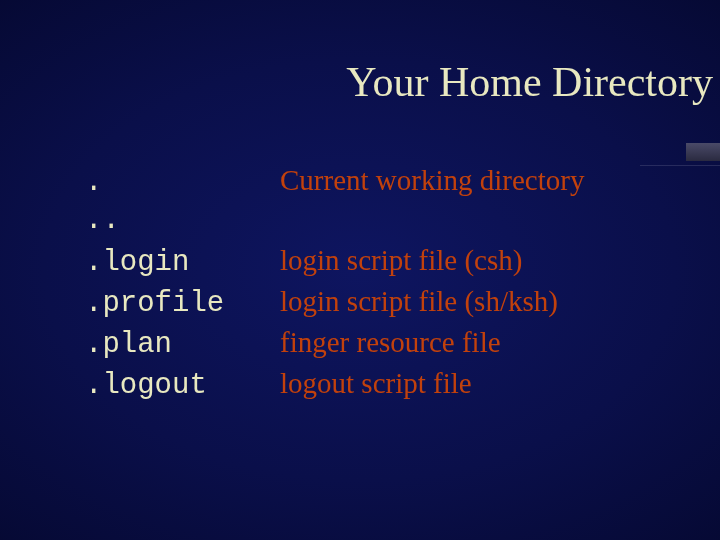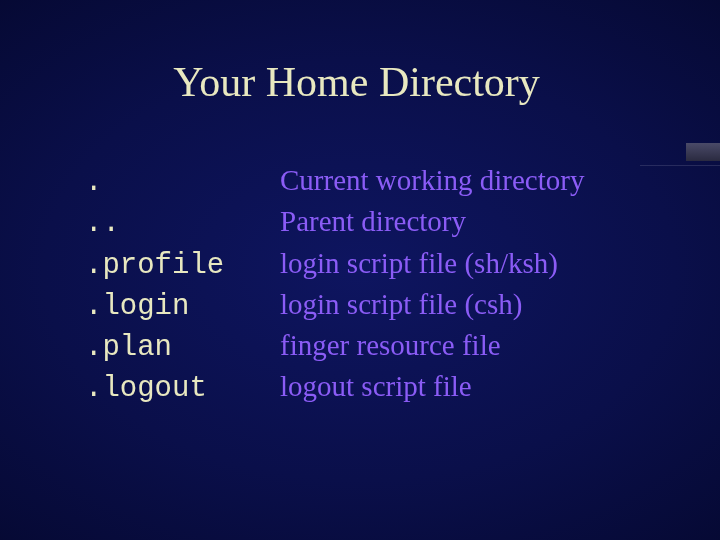--- a/index.html
+++ b/index.html
@@ -13,21 +13,21 @@
     background: radial-gradient(ellipse 900px 600px at 50% 50%, #0e1560 0%, #0a0f4a 35%, #050830 65%, #010108 100%);
     font-family: "Times New Roman", Times, serif;
     color: #e8e8c0;
     position: relative;
   }
   .title {
     position: absolute;
     top: 58px;
     left: 0;
     right: 7px;
-    text-align: center;
+    text-align: right;
     font-size: 42px;
     font-weight: normal;
     color: #e8e8c0;
   }
   .content {
     position: absolute;
     top: 162px;
     left: 85px;
     right: 60px;
   }
@@ -41,21 +41,21 @@
     font-family: "Courier New", Courier, monospace;
     font-size: 29px;
     color: #e8e8c0;
     width: 195px;
     flex-shrink: 0;
     white-space: pre;
   }
   .desc {
     font-family: "Times New Roman", Times, serif;
     font-size: 29px;
-    color: #8b5cf6;
+    color: #c2410c;
   }
   .edge-mark {
     position: absolute;
     right: 0;
     top: 143px;
     width: 34px;
     height: 18px;
     background: linear-gradient(180deg, #4a4a68 0%, #2a2a40 100%);
   }
   .edge-line {
@@ -72,29 +72,28 @@
 
 <div class="title">Your Home Directory</div>
 
 <div class="content">
   <div class="row">
     <span class="file">.</span>
     <span class="desc">Current working directory</span>
   </div>
   <div class="row">
     <span class="file">..</span>
-    <span class="desc">Parent directory</span>
+  </div>
+  <div class="row">
+    <span class="file">.login</span>
+    <span class="desc">login script file (csh)</span>
   </div>
   <div class="row">
     <span class="file">.profile</span>
     <span class="desc">login script file (sh/ksh)</span>
-  </div>
-  <div class="row">
-    <span class="file">.login</span>
-    <span class="desc">login script file (csh)</span>
   </div>
   <div class="row">
     <span class="file">.plan</span>
     <span class="desc">finger resource file</span>
   </div>
   <div class="row">
     <span class="file">.logout</span>
     <span class="desc">logout script file</span>
   </div>
 </div>

